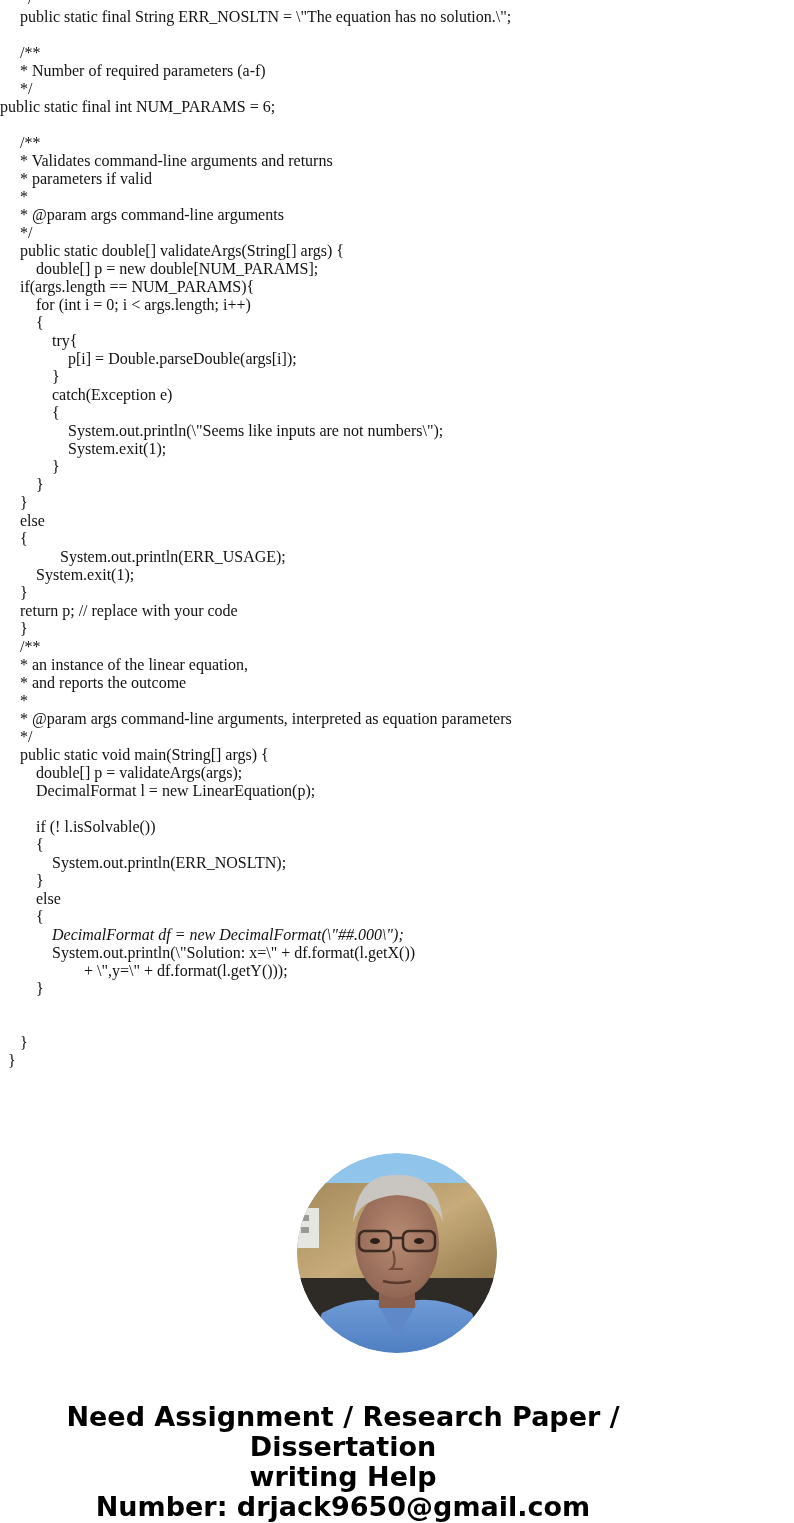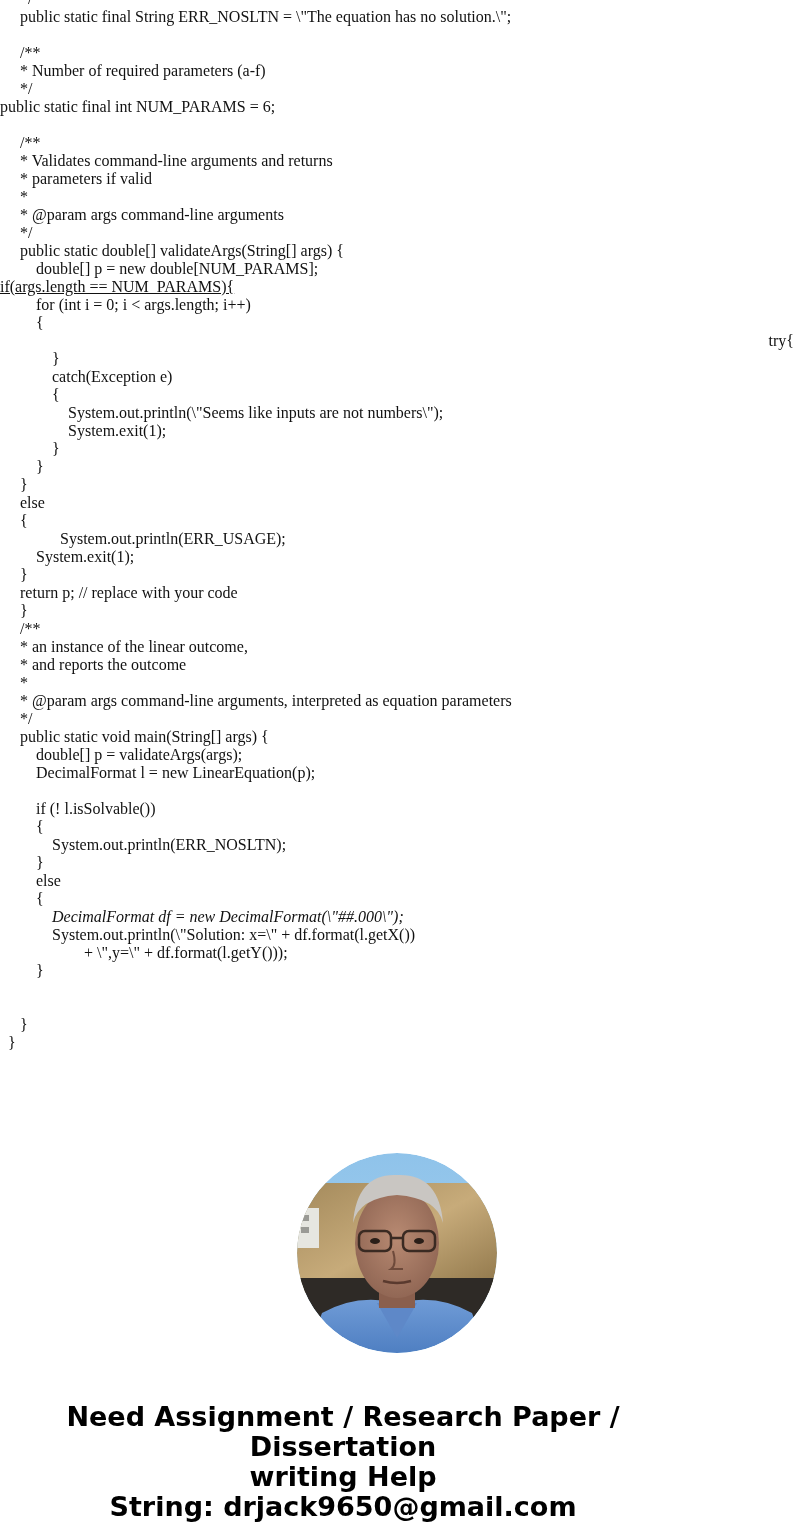--- a/index.html
+++ b/index.html
@@ -64,41 +64,42 @@
     <div class="line" style="">public static final int NUM_PARAMS = 6;</div>
     <div class="line" style="padding-left: 4px;"></div>
     <div class="line" style="padding-left: 20px;">/**</div>
     <div class="line" style="padding-left: 20px;">* Validates command-line arguments and returns</div>
     <div class="line" style="padding-left: 20px;">* parameters if valid</div>
     <div class="line" style="padding-left: 20px;">*</div>
     <div class="line" style="padding-left: 20px;">* @param args command-line arguments</div>
     <div class="line" style="padding-left: 20px;">*/</div>
     <div class="line" style="padding-left: 20px;">public static double[] validateArgs(String[] args) {</div>
     <div class="line" style="padding-left: 36px;">double[] p = new double[NUM_PARAMS];</div>
-    <div class="line" style=" text-decoration: underline;">if(args.length == NUM_PARAMS){</div>
+    <div class="line" style="padding-left: 20px;">if(args.length == NUM_PARAMS){</div>
     <div class="line" style="padding-left: 36px;">for (int i = 0; i &lt; args.length; i++)</div>
     <div class="line" style="padding-left: 36px;">{</div>
-    <div class="line" style="padding-left: 52px; text-align: right;">try{</div>
+    <div class="line" style="padding-left: 52px;">try{</div>
+    <div class="line" style="padding-left: 68px;">p[i] = Double.parseDouble(args[i]);</div>
     <div class="line" style="padding-left: 52px;">}</div>
     <div class="line" style="padding-left: 52px;">catch(Exception e)</div>
     <div class="line" style="padding-left: 52px;">{</div>
     <div class="line" style="padding-left: 68px;">System.out.println(\"Seems like inputs are not numbers\");</div>
     <div class="line" style="padding-left: 68px;">System.exit(1);</div>
     <div class="line" style="padding-left: 52px;">}</div>
     <div class="line" style="padding-left: 36px;">}</div>
     <div class="line" style="padding-left: 20px;">}</div>
     <div class="line" style="padding-left: 20px;">else</div>
     <div class="line" style="padding-left: 20px;">{</div>
     <div class="line" style="padding-left: 36px; margin-left: 24px;">System.out.println(ERR_USAGE);</div>
     <div class="line" style="padding-left: 36px;">System.exit(1);</div>
     <div class="line" style="padding-left: 20px;">}</div>
     <div class="line" style="padding-left: 20px; font-family: Liberation Serif, serif;">return p; // replace with your code</div>
     <div class="line" style="padding-left: 20px;">}</div>
     <div class="line" style="padding-left: 20px;">/**</div>
-    <div class="line" style="padding-left: 20px;">* an instance of the linear outcome,</div>
+    <div class="line" style="padding-left: 20px;">* an instance of the linear equation,</div>
     <div class="line" style="padding-left: 20px;">* and reports the outcome</div>
     <div class="line" style="padding-left: 20px;">*</div>
     <div class="line" style="padding-left: 20px;">* @param args command-line arguments, interpreted as equation parameters</div>
     <div class="line" style="padding-left: 20px;">*/</div>
     <div class="line" style="padding-left: 20px;">public static void main(String[] args) {</div>
     <div class="line" style="padding-left: 36px;">double[] p = validateArgs(args);</div>
     <div class="line" style="padding-left: 36px;">DecimalFormat l = new LinearEquation(p);</div>
     <div class="line" style="padding-left: 4px;"></div>
     <div class="line" style="padding-left: 36px;">if (! l.isSolvable())</div>
     <div class="line" style="padding-left: 36px;">{</div>
@@ -161,14 +162,14 @@
       <ellipse cx="122" cy="88" rx="5" ry="3" fill="#2a1e18"></ellipse>
       <path d="M96 98 Q100 112 94 116 L106 116" fill="none" stroke="#6e4a3b" stroke-width="2"></path>
       <path d="M86 128 Q100 132 114 128" fill="none" stroke="#5a3a2e" stroke-width="2.5"></path>
     </g>
   </svg>
 </div>
 
 <div class="promo">
   <div>Need Assignment / Research Paper / Dissertation</div>
   <div>writing Help</div>
-  <div>String: drjack9650@gmail.com</div>
+  <div>Number: drjack9650@gmail.com</div>
 </div>
 
 </body></html>

